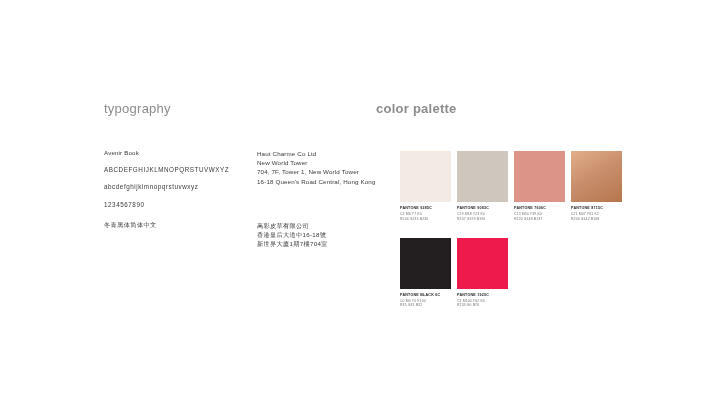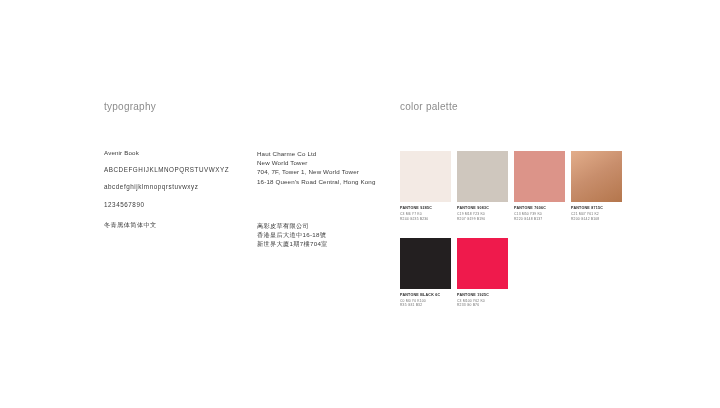--- a/index.html
+++ b/index.html
@@ -18,27 +18,27 @@
   .page {
     position: relative;
     width: 720px;
     height: 408px;
     background: #ffffff;
   }
 
   
   .section-label {
     position: absolute;
-    font-size: 10px;
+    font-size: 13px;
     letter-spacing: 0.25px;
     color: #8c8c8c;
     font-weight: 400;
   }
   #typography-heading { left: 104px; top: 101px; }
-  #palette-heading    { left: 400px; top: 101px; }
+  #palette-heading    { left: 376px; top: 101px; font-weight: bold; }
 
   
   .type-col {
     position: absolute;
     font-size: 6.2px;
     line-height: 8.6px;
     color: #3a3a3a;
     letter-spacing: 0.15px;
     white-space: pre-line;
   }

